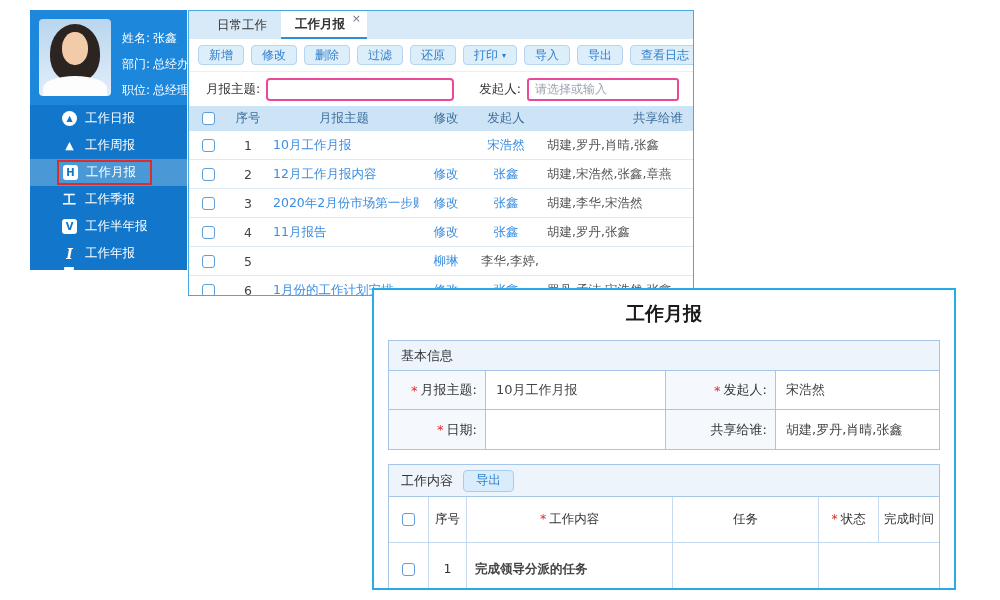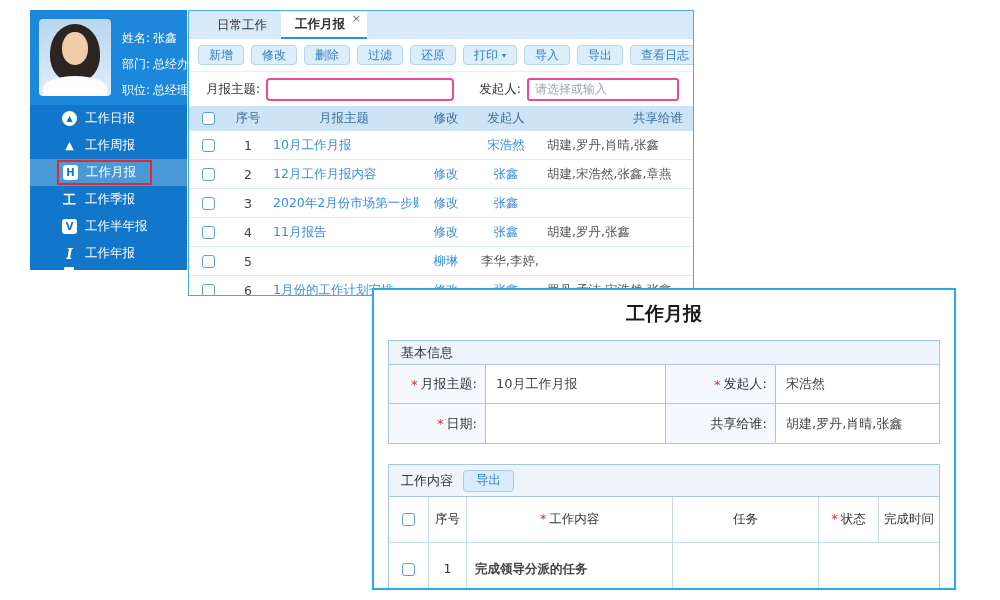--- a/index.html
+++ b/index.html
@@ -56,21 +56,21 @@
   .c-shared { padding:0 8px; color:#555; white-space:nowrap; overflow:hidden; }
   .h-shared { text-align:right; padding-right:10px; }
   .h-ctr { text-align:center; }
 
   
   .dialog { position:absolute; left:372px; top:288px; width:584px; height:302px; background:#fff; border:2px solid #29abe6; z-index:10; overflow:hidden; }
   .dtitle { text-align:center; font-size:19px; font-weight:bold; color:#1a1a1a; margin-top:11px; }
   .box { position:absolute; left:14px; right:14px; border:1px solid #a6c6e8; background:#fff; }
   .box1 { top:50px; }
   .box2 { top:174px; height:140px; }
-  .bheader { height:24px; background:#edf4fc; display:flex; align-items:center; padding-left:12px; font-size:13px; color:#333; border-bottom:1px solid #a6c6e8; }
+  .bheader { height:30px; background:#edf4fc; display:flex; align-items:center; padding-left:12px; font-size:13px; color:#333; border-bottom:1px solid #a6c6e8; }
   .brow { display:flex; height:39px; border-bottom:1px solid #a6c6e8; }
   .brow:last-child { border-bottom:none; }
   .bcell { display:flex; align-items:center; font-size:13px; }
   .blbl { justify-content:flex-end; padding-right:8px; background:#f5f9fd; color:#333; border-right:1px solid #a6c6e8; }
   .lbl1 { width:97px; } .val1 { width:180px; border-right:1px solid #a6c6e8; }
   .lbl2 { width:110px; } .val2 { flex:1; }
   .bval { padding-left:10px; color:#444; white-space:nowrap; overflow:hidden; }
   .star { color:#e02b2b; margin-right:3px; }
   .bheader2 { height:32px; background:#edf4fc; display:flex; align-items:center; padding-left:12px; gap:10px; font-size:13px; color:#333; border-bottom:1px solid #a6c6e8; }
   .export-btn { height:22px; padding:0 12px; background:#d9ecfb; border:1px solid #a8cdec; border-radius:4px; color:#2f82cc; font-size:12.5px; display:flex; align-items:center; cursor:pointer; }
@@ -220,20 +220,21 @@
         <div class="c-shared">胡建,宋浩然,张鑫,章燕</div>
       </div>
       <div class="gr">
         <div class="cc">
             <div class="chk"></div>
           </div>
         <div class="ctr">3</div>
         <div class="c-topic link">2020年2月份市场第一步财务...</div>
         <div class="ctr link">修改</div>
         <div class="ctr link">张鑫</div>
+        <div class="c-shared">胡建,李华,宋浩然</div>
       </div>
       <div class="gr">
         <div class="cc">
             <div class="chk"></div>
           </div>
         <div class="ctr">4</div>
         <div class="c-topic link">11月报告</div>
         <div class="ctr link">修改</div>
         <div class="ctr link">张鑫</div>
         <div class="c-shared">胡建,罗丹,张鑫</div>

